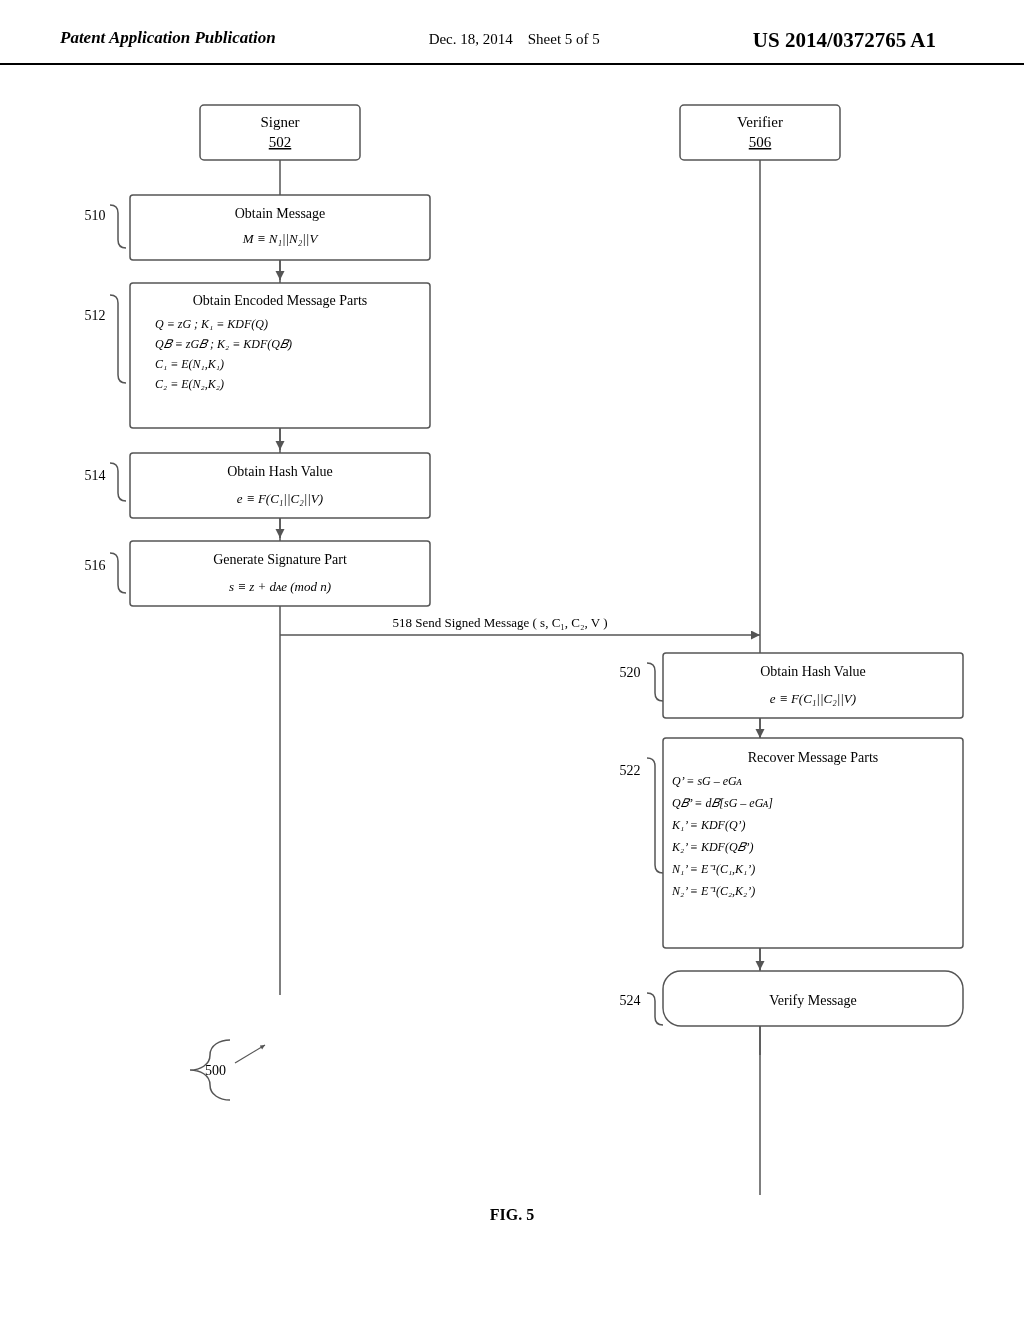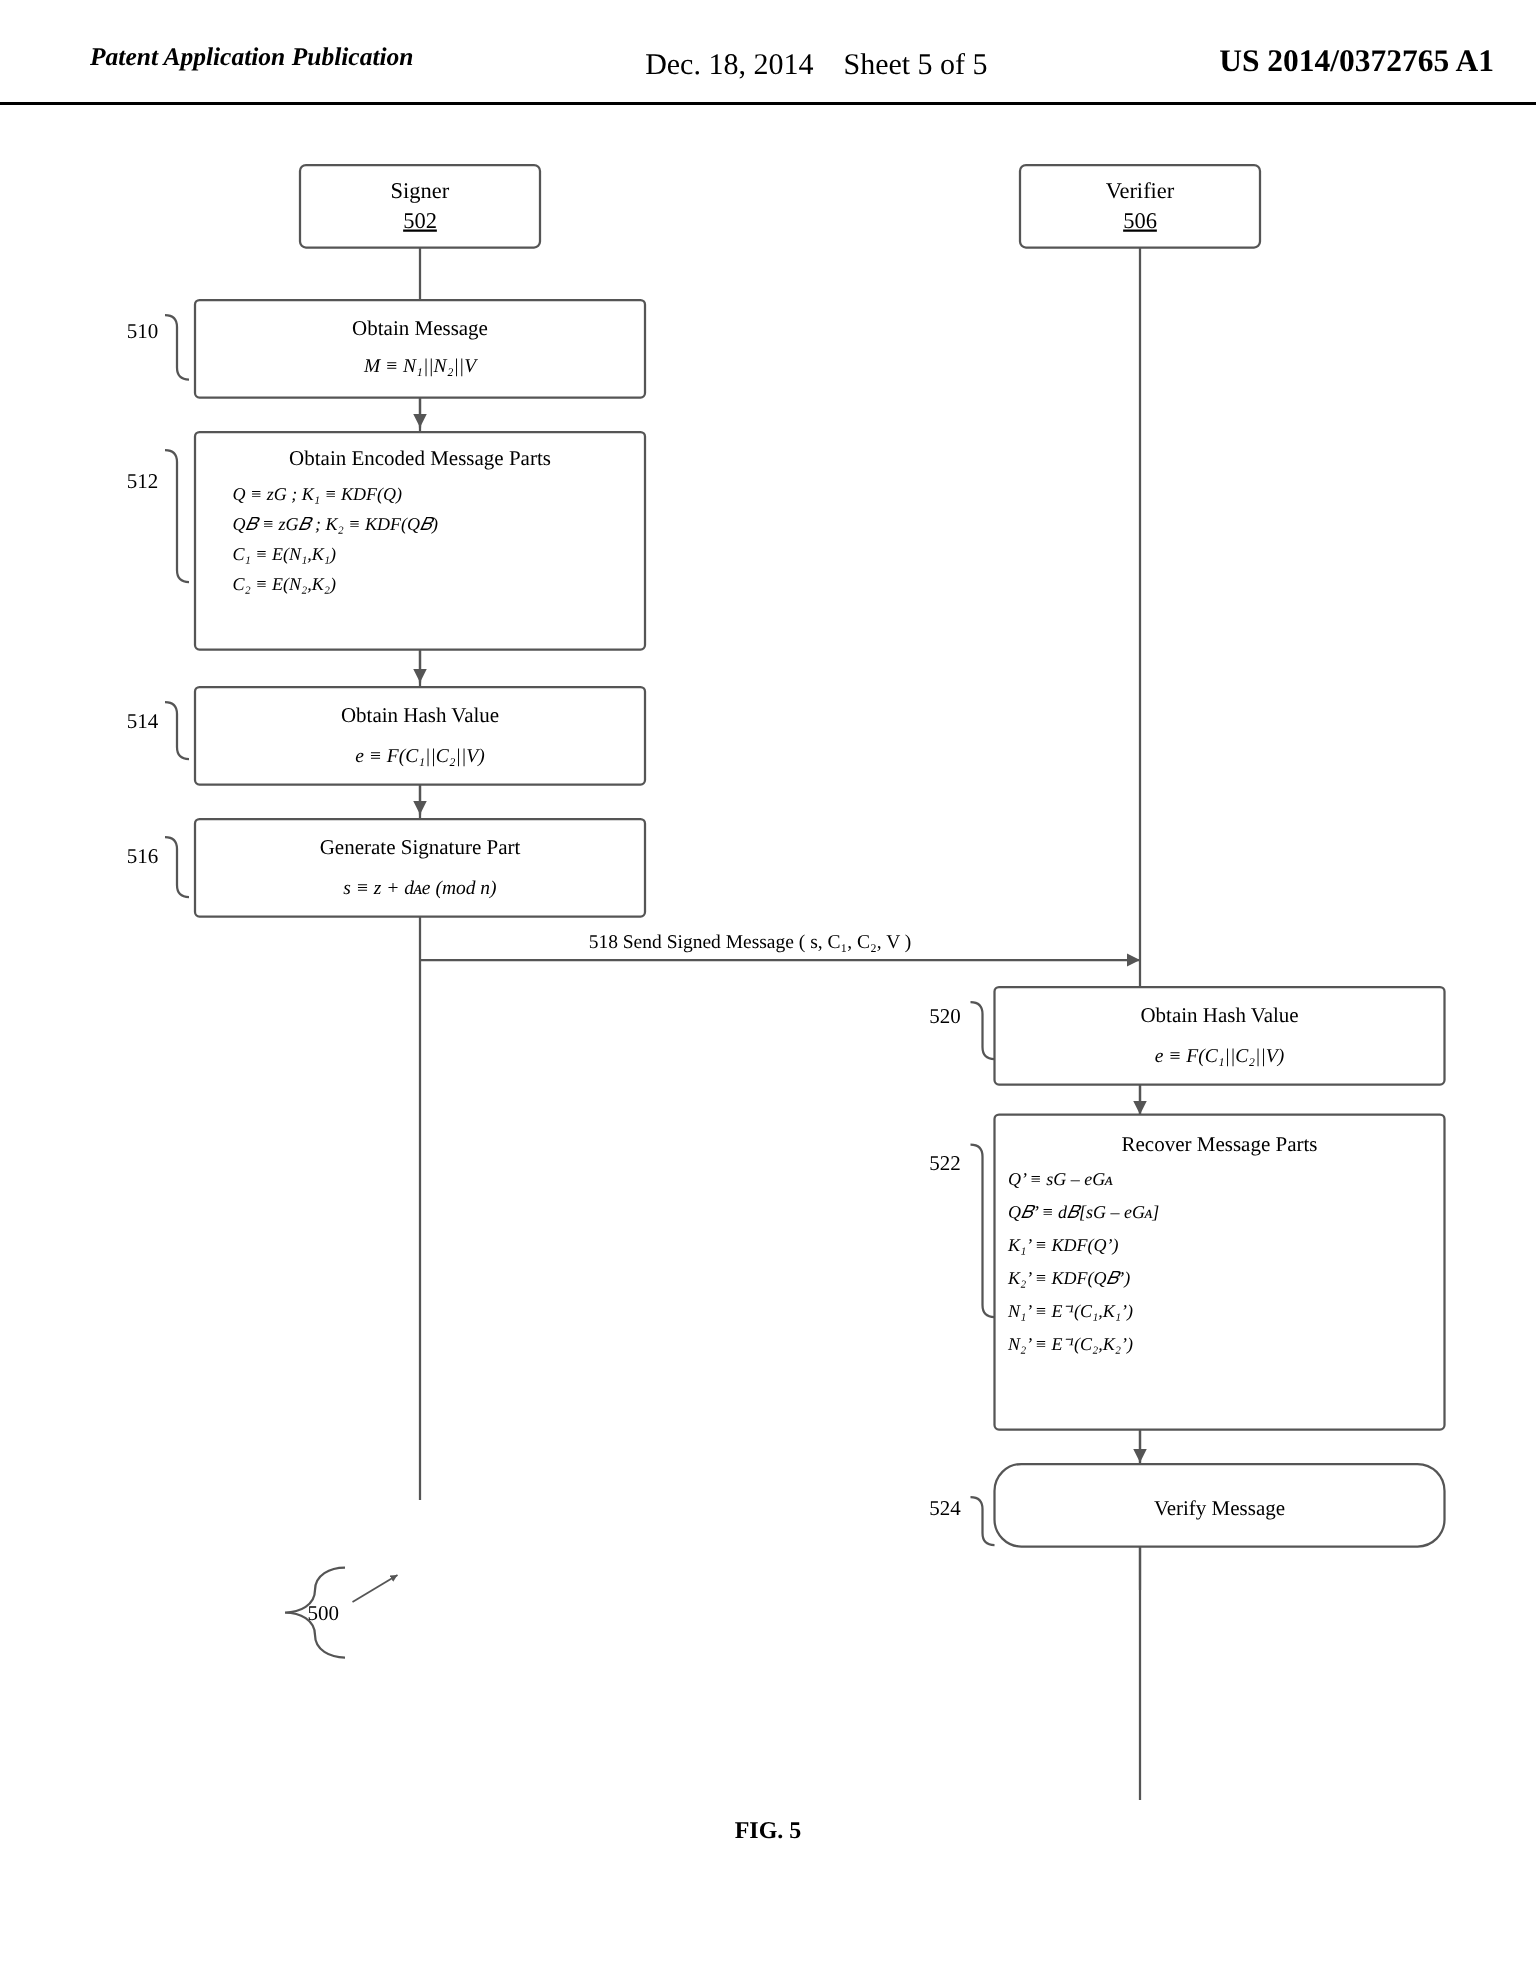--- a/index.html
+++ b/index.html
@@ -10,30 +10,30 @@
       font-family: 'Times New Roman', Times, serif;
       position: relative;
       overflow: hidden;
     }
 
     
     .header {
       display: flex;
       justify-content: space-between;
       align-items: flex-start;
-      padding: 28px 28px 10px 60px;
+      padding: 28px 88px 10px 60px;
       border-bottom: 2px solid #000;
     }
     .header-left {
       font-size: 17px;
       font-weight: bold;
       font-style: italic;
     }
     .header-center {
-      font-size: 20px;
+      font-size: 15px;
       text-align: center;
       line-height: 1.5;
     }
     .header-right {
       font-size: 21px;
       font-weight: bold;
     }
 
     
     .diagram-area {

